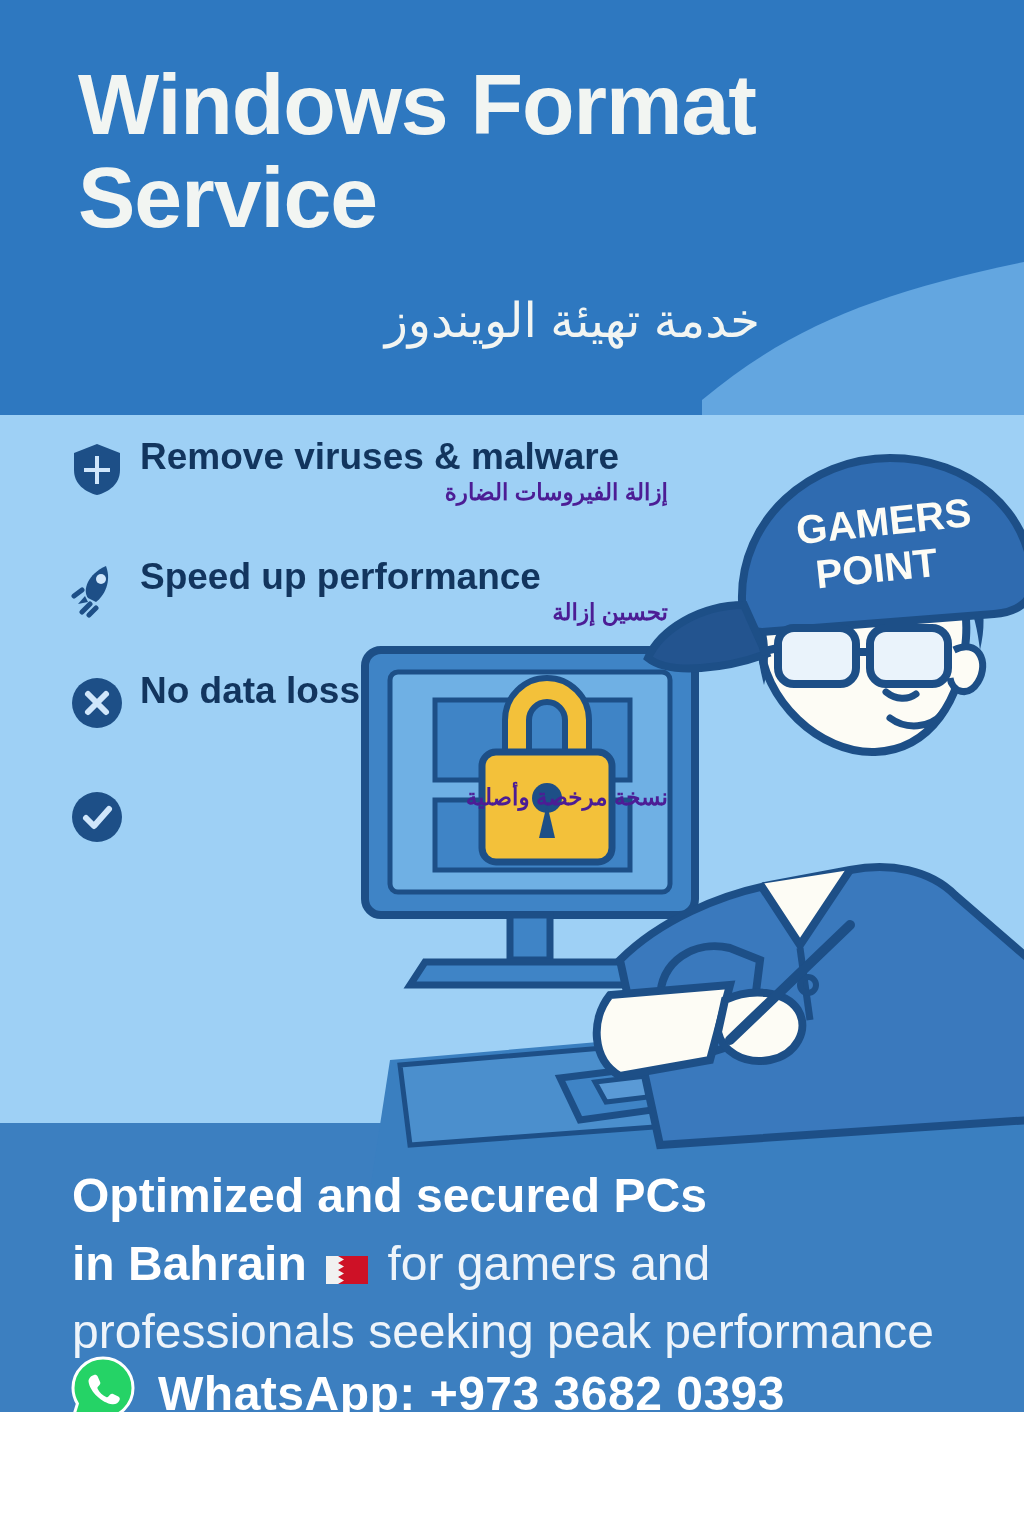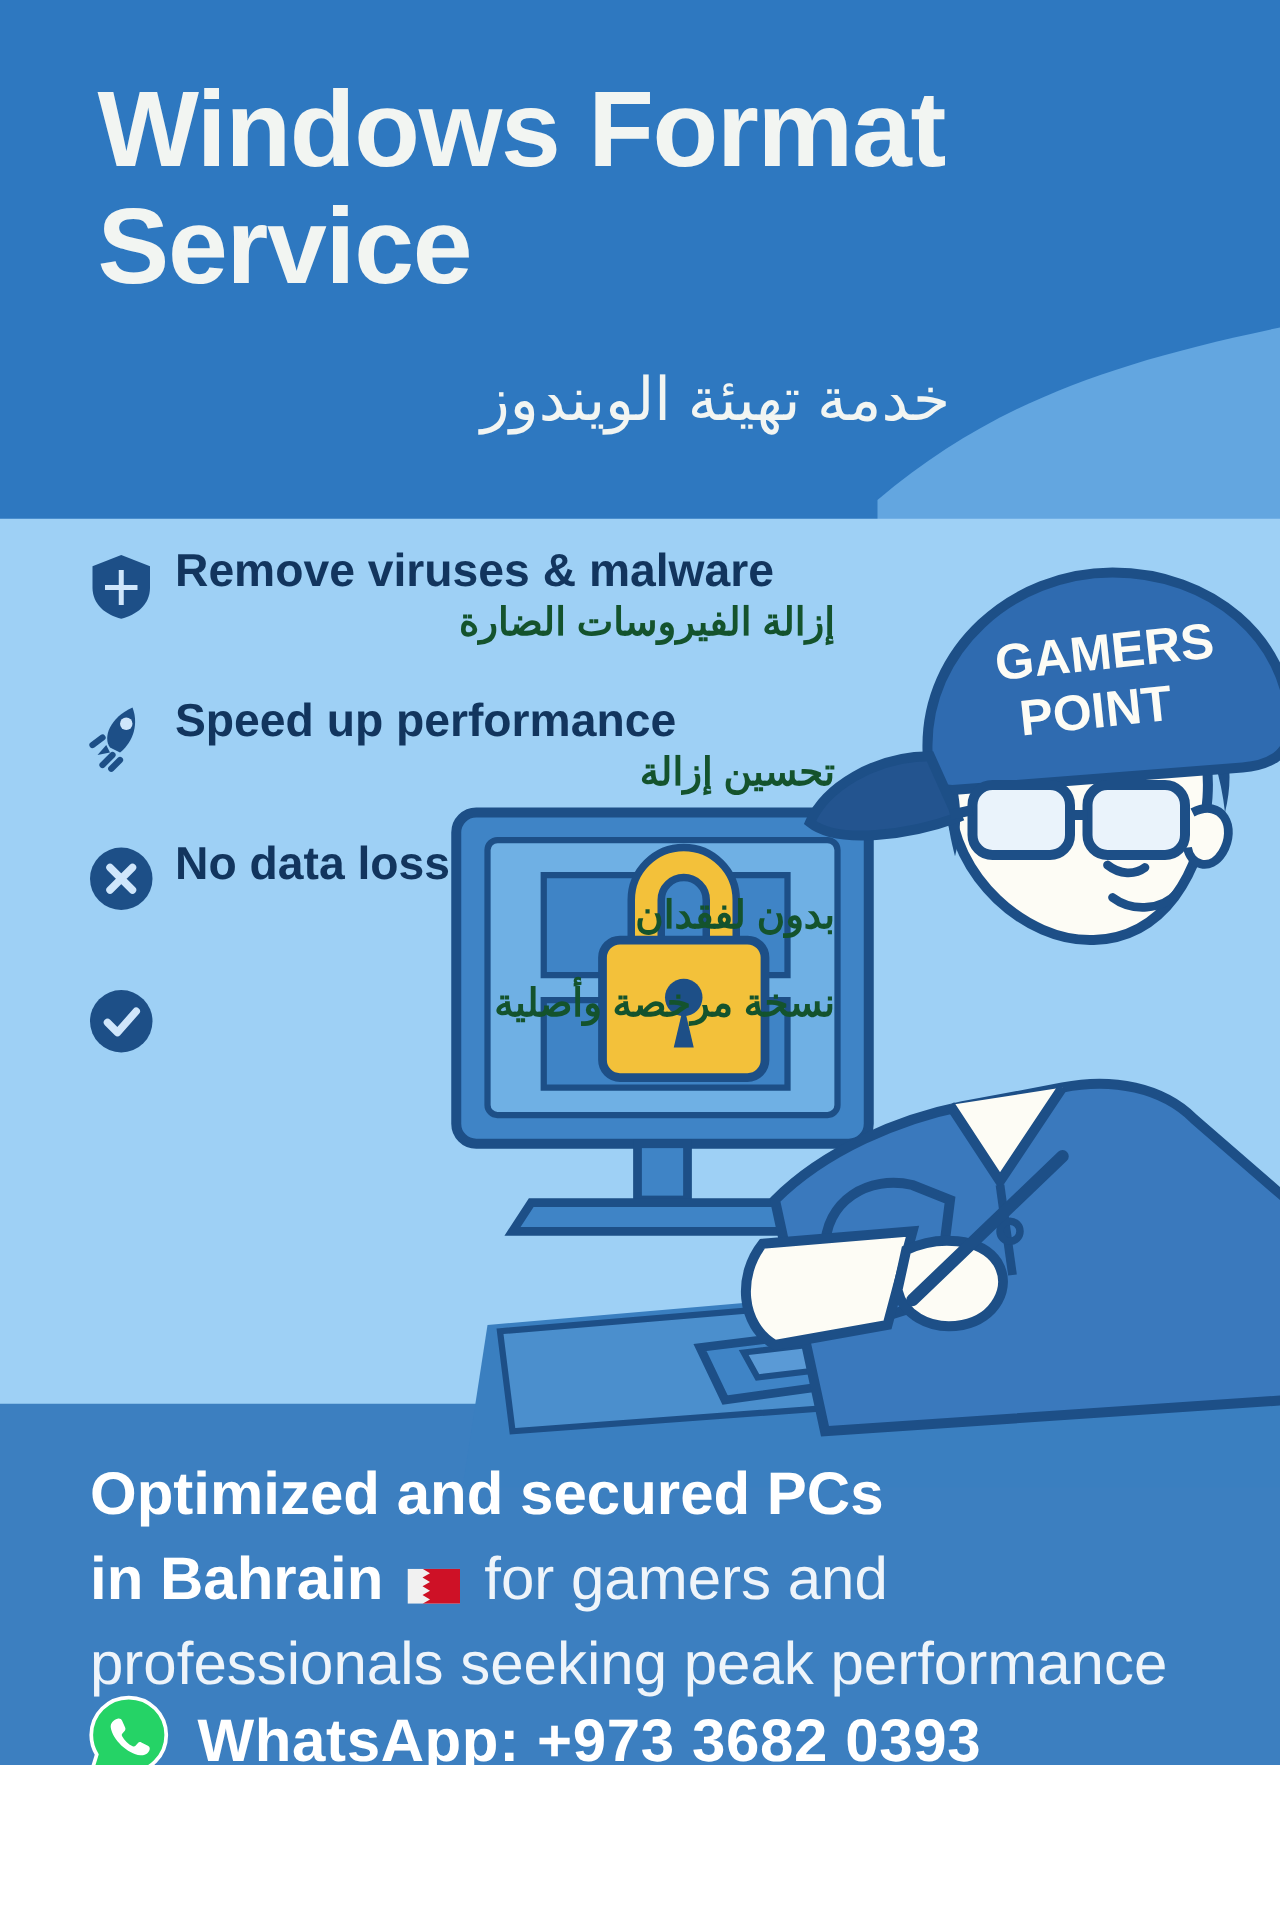--- a/index.html
+++ b/index.html
@@ -101,22 +101,22 @@
   .feature .ftext {
     margin-left: 72px;
   }
   .feature .fen {
     color: #12355e;
     font-size: 37px;
     font-weight: bold;
     line-height: 1.12;
   }
   .feature .far {
-    color: #14532d;
-    font-size: 31px;
+    color: #4c1d95;
+    font-size: 23px;
     font-weight: bold;
     direction: rtl;
     text-align: right;
     line-height: 1.2;
     margin-top: 2px;
   }
   #f1 { top: 0; }
   #f2 { margin-top: 24px; }
   #f3 { margin-top: 8px; }
   #f4 { margin-top: 14px; }
@@ -278,21 +278,20 @@
       </div>
     </div>
 
     <div class="feature" id="f3">
       <svg class="ficon" viewBox="0 0 58 58">
         <circle cx="29" cy="29" r="25" fill="#1d4f87"></circle>
         <path d="M20,20 L38,38 M38,20 L20,38" stroke="#cfe6fb" stroke-width="6" stroke-linecap="round"></path>
       </svg>
       <div class="ftext">
         <div class="fen">No data loss</div>
-        <div class="far">بدون لفقدان</div>
       </div>
     </div>
 
     <div class="feature" id="f4">
       <svg class="ficon" viewBox="0 0 58 58">
         <circle cx="29" cy="29" r="25" fill="#1d4f87"></circle>
         <path d="M18,30 L26,38 L41,21" stroke="#cfe6fb" stroke-width="6" fill="none" stroke-linecap="round" stroke-linejoin="round"></path>
       </svg>
       <div class="ftext">
         <div class="far">نسخة مرخصة وأصلية</div>

